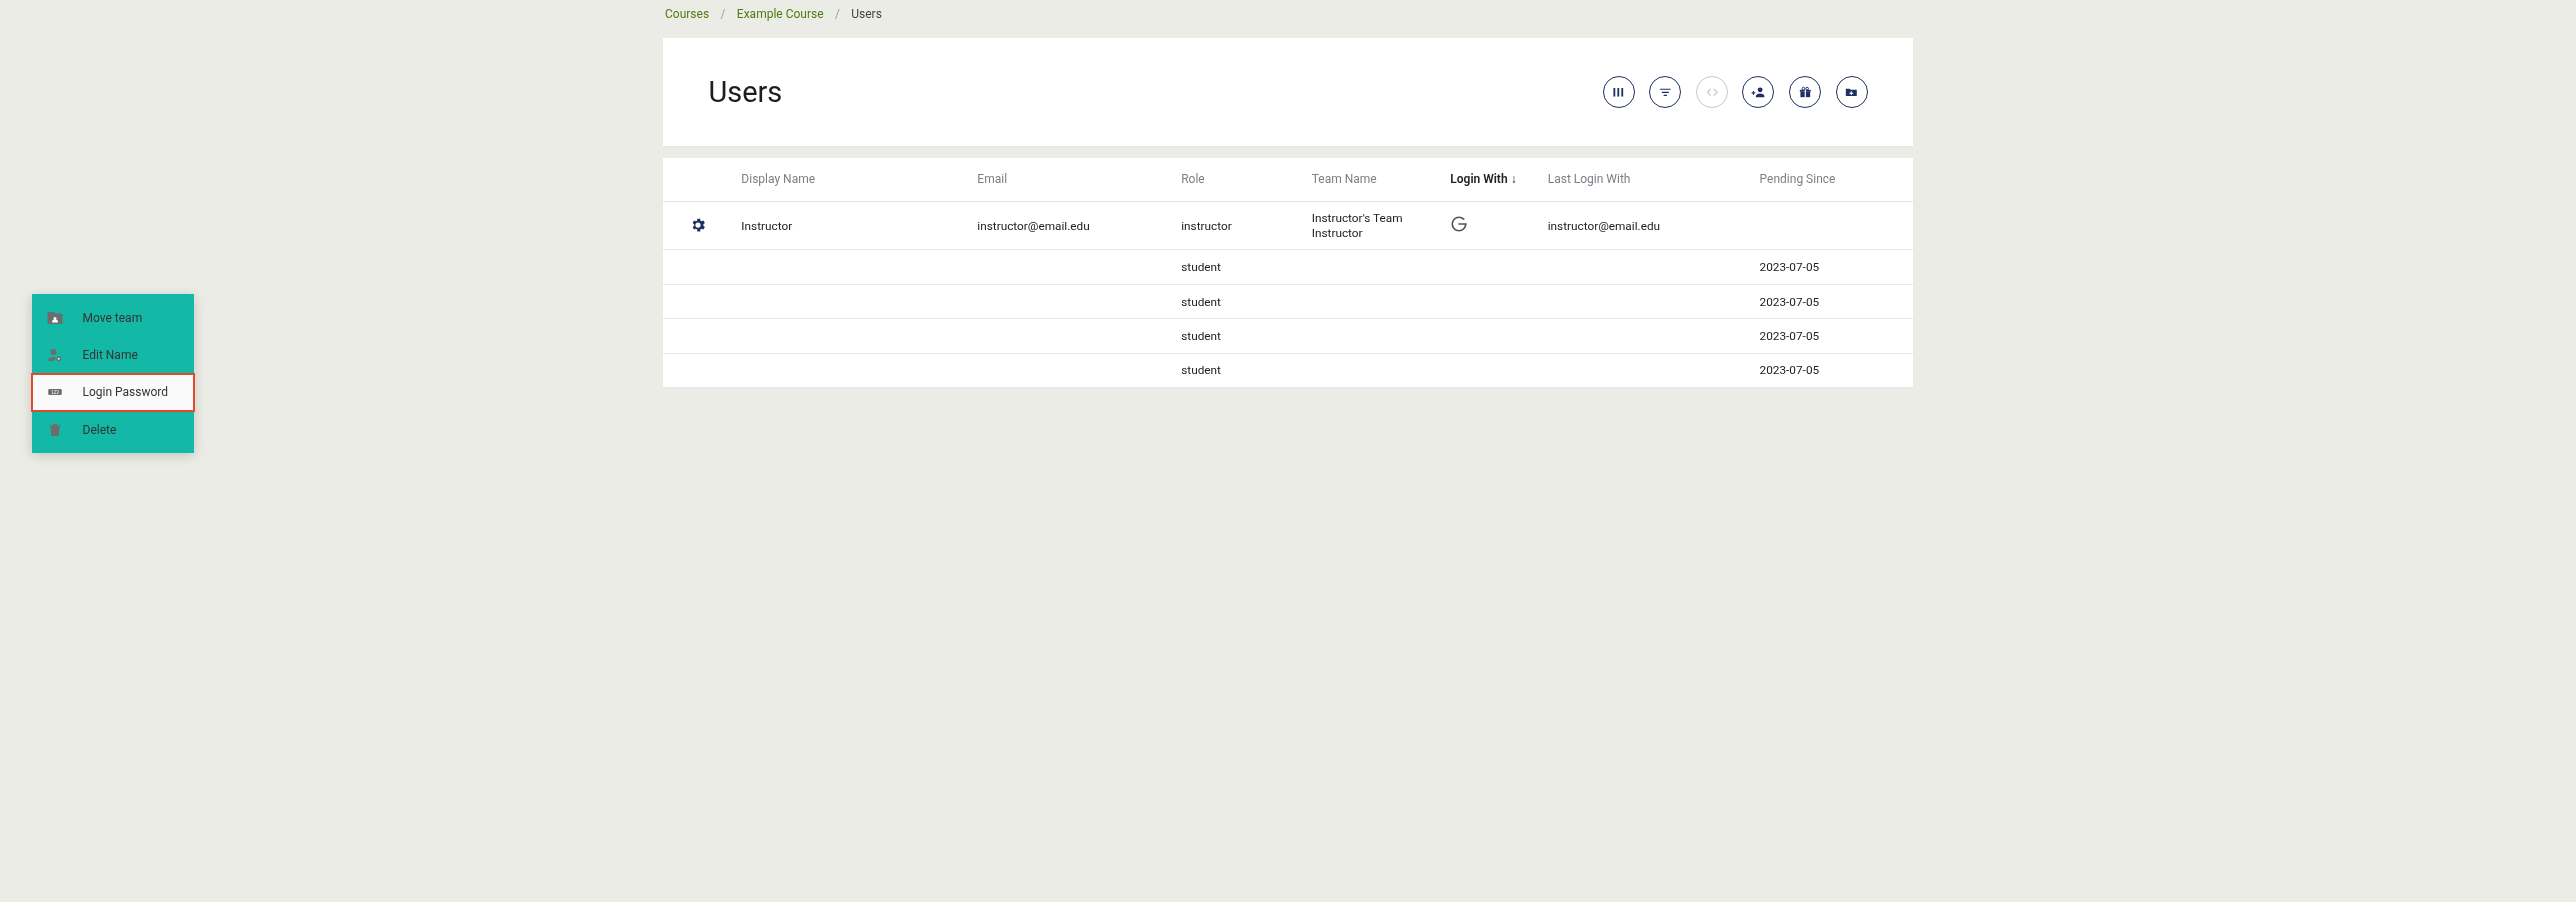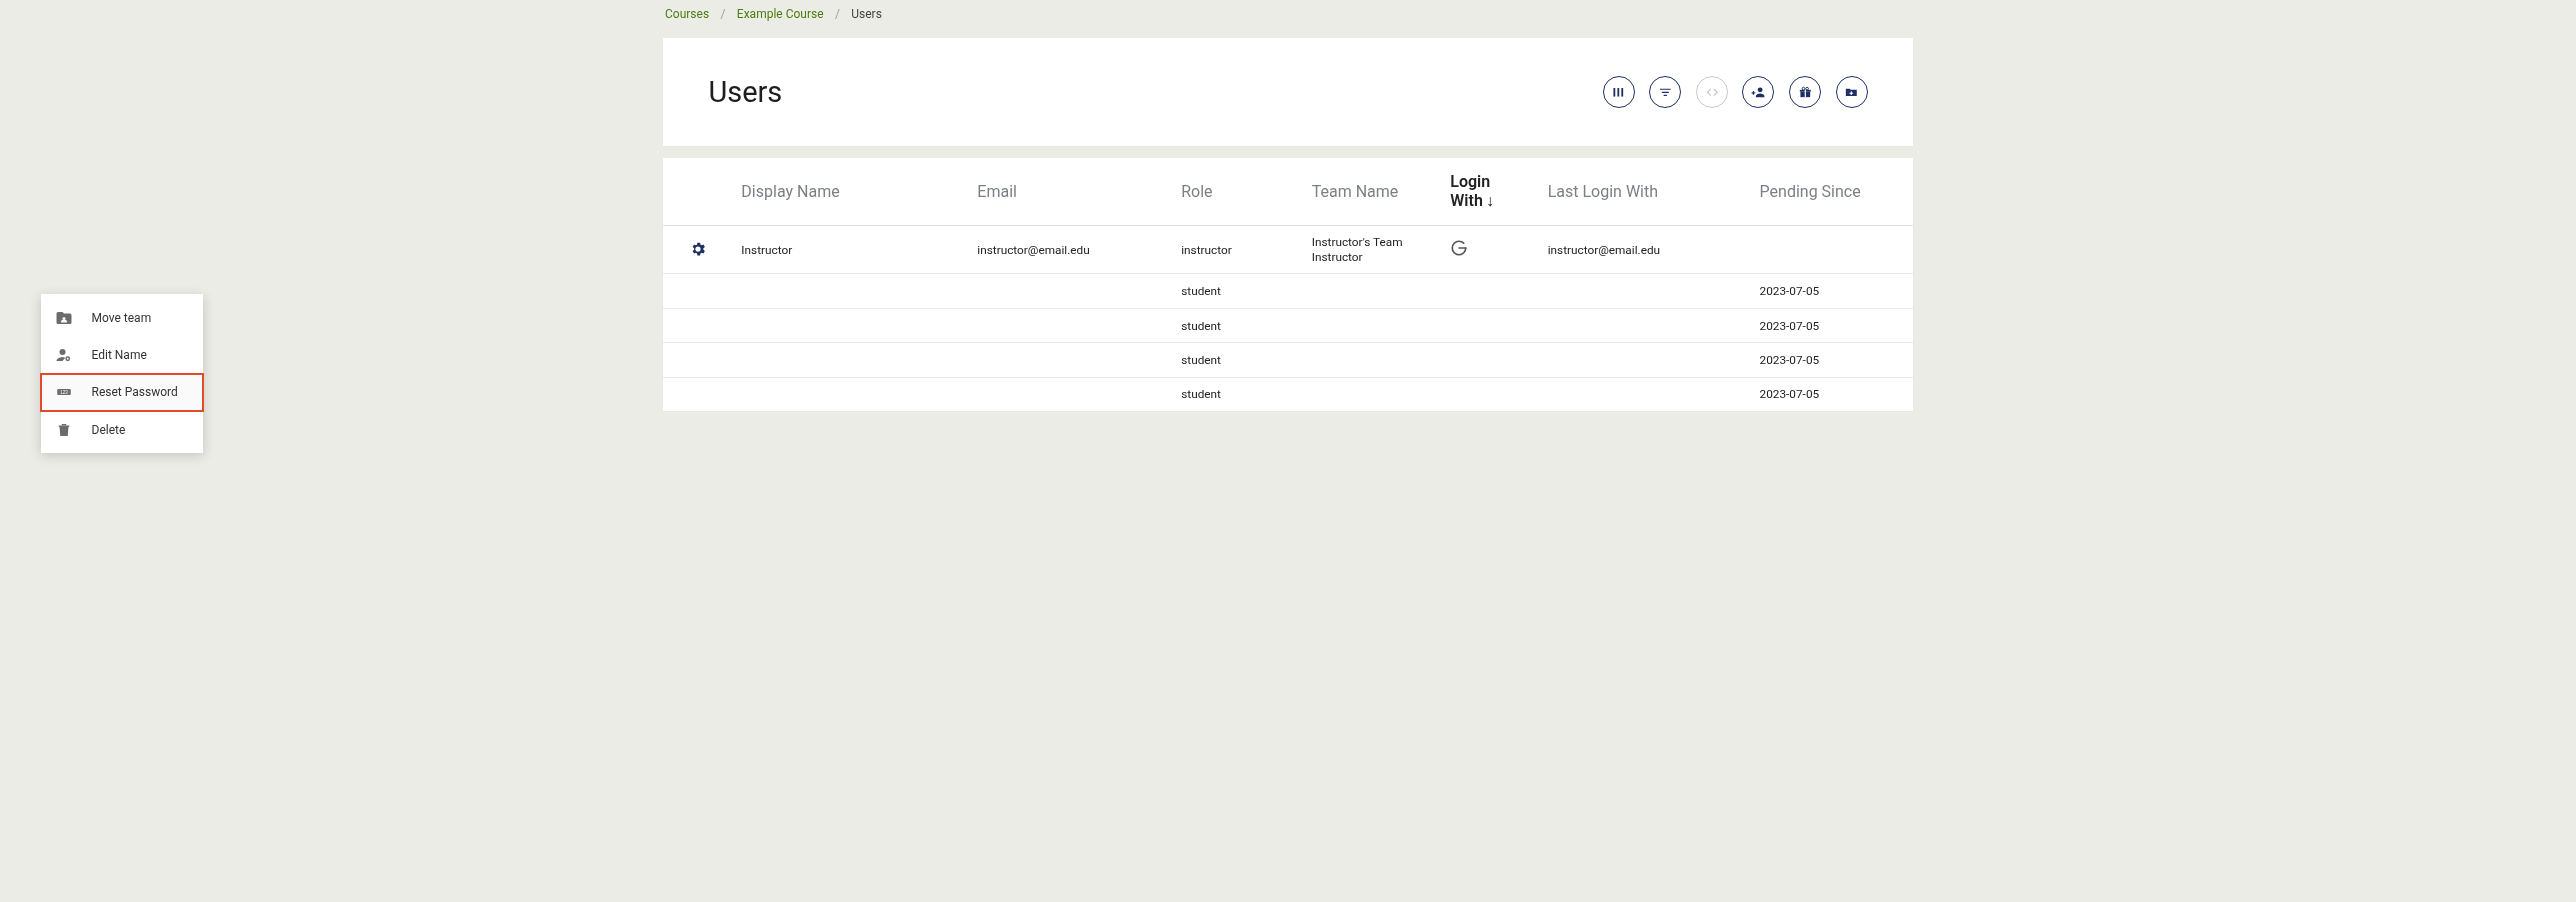--- a/index.html
+++ b/index.html
@@ -53,21 +53,21 @@
   .circ-btn.disabled { border-color: #c9c9c9; color: #c9c9c9; cursor: default; }
   .circ-btn svg { width: 14.6px; height: 14.6px; }
 
   
   .table-wrap { margin: 0 11.4px; background: #fff; box-shadow: 0 0.8px 1.6px rgba(0,0,0,.04); }
   table { width: 100%; border-collapse: collapse; }
   th {
     text-align: left;
     font-weight: 400;
     color: #7b7f86;
-    font-size: 16px;
+    font-size: 12px;
     padding: 14.6px 9.7px;
     border-bottom: 0.8px solid #e3e3e3;
   }
   th.sorted { color: #222; font-weight: 600; }
   .sort-arrow { margin-left: 3.2px; }
   td {
     padding: 9.7px 9.7px;
     border-bottom: 0.8px solid #e9e9e9;
     font-size: 11.8px;
     color: #222;
@@ -86,24 +86,24 @@
   .gear-btn.active { border:1.2px solid #1f2f63; width:32px; height:32px; }
   .gear-btn svg { width:18px; height:18px; }
   .team-text { line-height: 1.2; }
   .row-active td { position: relative; }
 
   .google-svg { width: 18px; height: 18px; display: inline-block; }
 
   
   .context-menu {
     position: absolute;
-    left: 41px;
+    left: 32px;
     top: 294px;
     width: 162px;
-    background: #ffffff;
+    background: #14b8a6;
     box-shadow: 0 3.2px 11.4px rgba(0,0,0,.18);
     z-index: 50;
     padding: 4.9px 0;
   }
   .menu-item {
     display: flex; align-items: center; gap: 18px;
     padding: 9.7px 13px;
     color: #333;
     font-size: 12px;
     cursor: pointer;
@@ -286,21 +286,21 @@
       </span>
       <span>Edit Name</span>
     </div>
     <div class="menu-item highlight">
       <span class="micon">
         <svg viewBox="0 0 24 24" style="font-size:15px">
             <rect x="3" y="8" width="18" height="8" rx="1.5" fill="#6c6c6c"></rect>
             <text x="12" y="14.5" font-size="6" text-anchor="middle" fill="#fff" font-family="Arial">123</text>
           </svg>
       </span>
-      <span>Reset Password</span>
+      <span>Login Password</span>
     </div>
     <div class="menu-item">
       <span class="micon">
         <svg viewBox="0 0 24 24">
             <path d="M6 7h12l-1 13H7z"></path>
             <rect x="9" y="4" width="6" height="2"></rect>
             <rect x="5" y="6" width="14" height="2"></rect>
           </svg>
       </span>
       <span>Delete</span>

